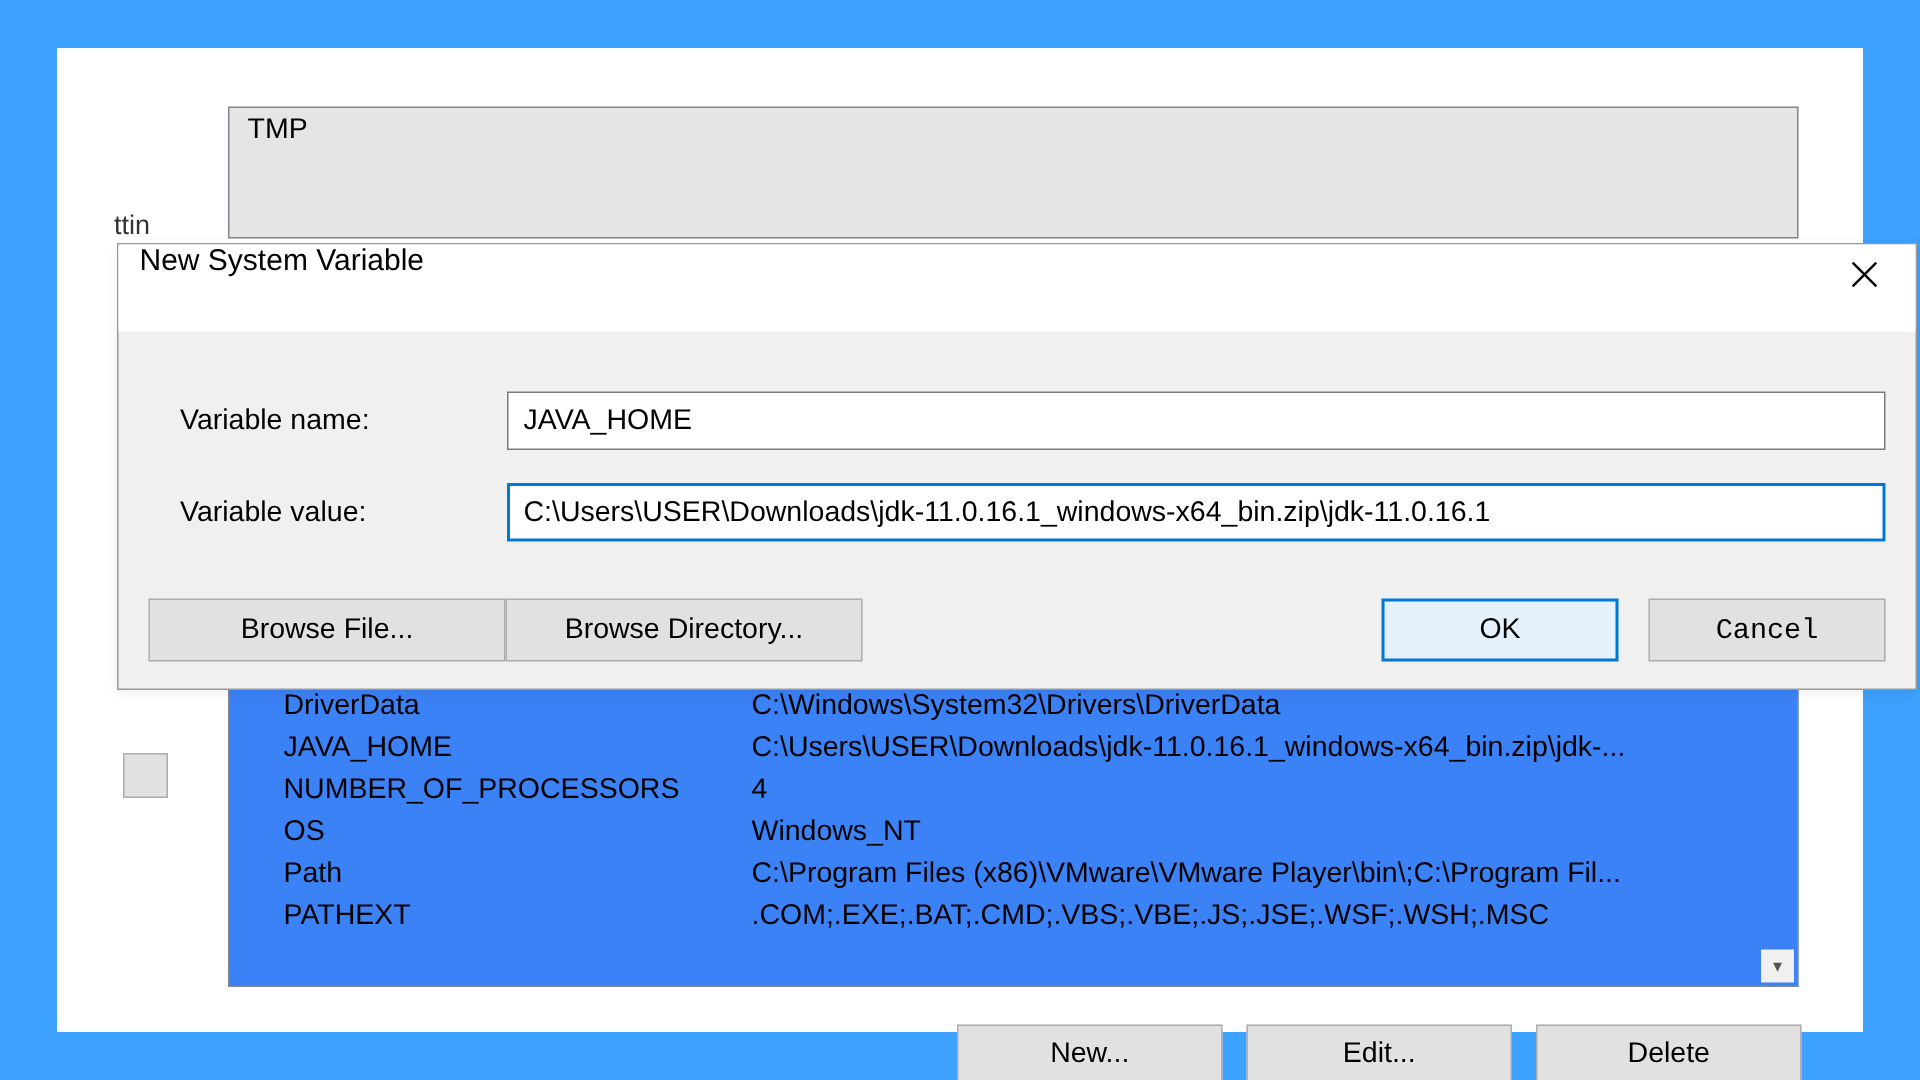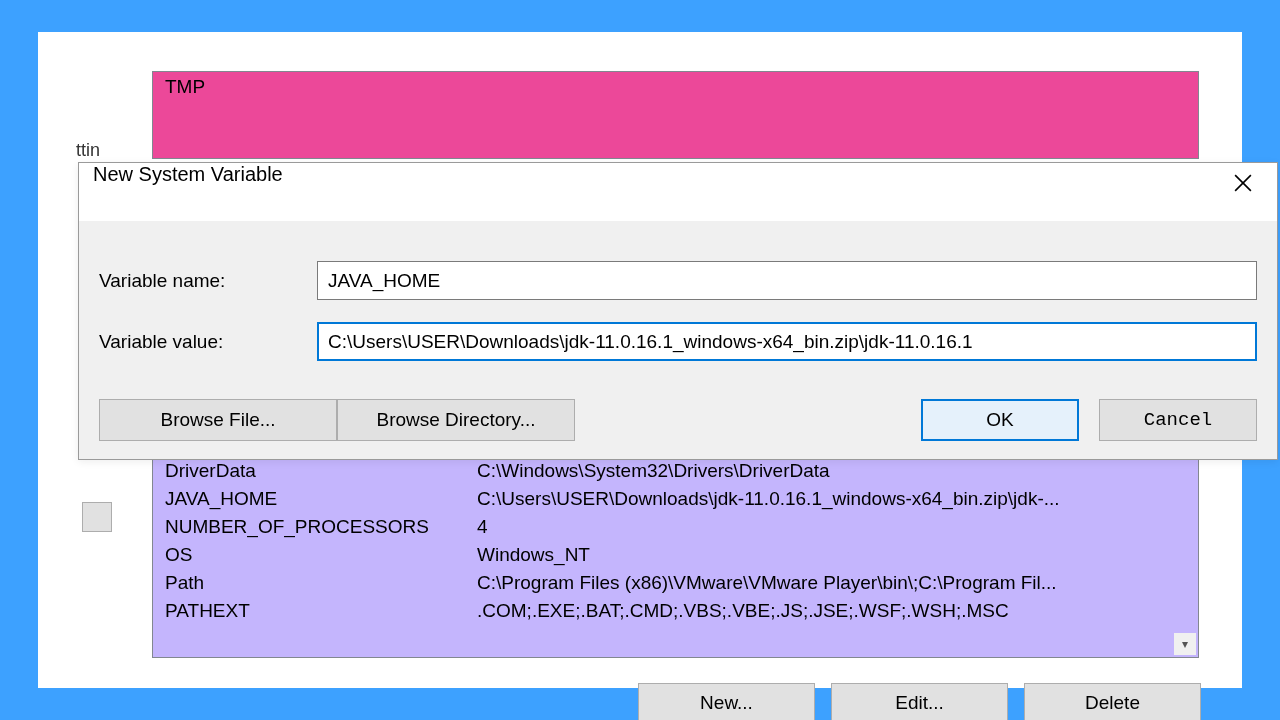--- a/index.html
+++ b/index.html
@@ -26,34 +26,35 @@
 
   
 
   .bg-tbl-upper {
     position: absolute;
     left: 114px;
     top: 39px;
     width: 1047px;
     height: 88px;
     border: 1px solid #828790;
-    background: #ec4899;
+    background: #e5e5e5;
   }
   .bg-tbl-upper .row { display: flex; padding: 4px 10px 6px 12px; }
   .bg-tbl-upper .col-var { width: 312px; }
 
   .bg-tbl-lower {
     position: absolute;
     left: 114px;
     top: 428px;
     width: 1047px;
     height: 198px;
     border: 1px solid #828790;
     border-top: none;
-    background: #c4b5fd;
+    background: #3b82f6;
+    padding-left: 24px;
   }
   .bg-tbl-lower .row { display: flex; padding: 3px 10px 3px 12px; white-space: nowrap; overflow: hidden; }
   .bg-tbl-lower .col-var { width: 312px; flex: 0 0 312px; }
   .bg-tbl-lower .col-val { flex: 1; overflow: hidden; text-overflow: ellipsis; }
   .bg-tbl-lower .truncated-top { color: #000; margin-top: -3px; }
 
   .scroll-down {
     position: absolute;
     right: 2px;
     bottom: 2px;
@@ -131,21 +132,21 @@
     width: 40px; height: 40px;
     display: flex; align-items: center; justify-content: center;
     cursor: pointer;
   }
   .close-btn svg { width: 18px; height: 18px; }
 
   .dialog-body { padding: 12px 20px 16px 20px; position: relative; height: calc(100% - 58px); }
 
   .form-row { display: flex; align-items: center; margin-top: 28px; }
   .form-row.second { margin-top: 22px; }
-  .form-label { width: 218px; flex: 0 0 218px; }
+  .form-label { width: 218px; flex: 0 0 218px; margin-left: 21px; }
   .form-input {
     flex: 1;
     height: 39px;
     padding: 4px 10px;
     font: inherit;
     color: #000;
     background: #fff;
     border: 1px solid #7a7a7a;
     outline: none;
   }

